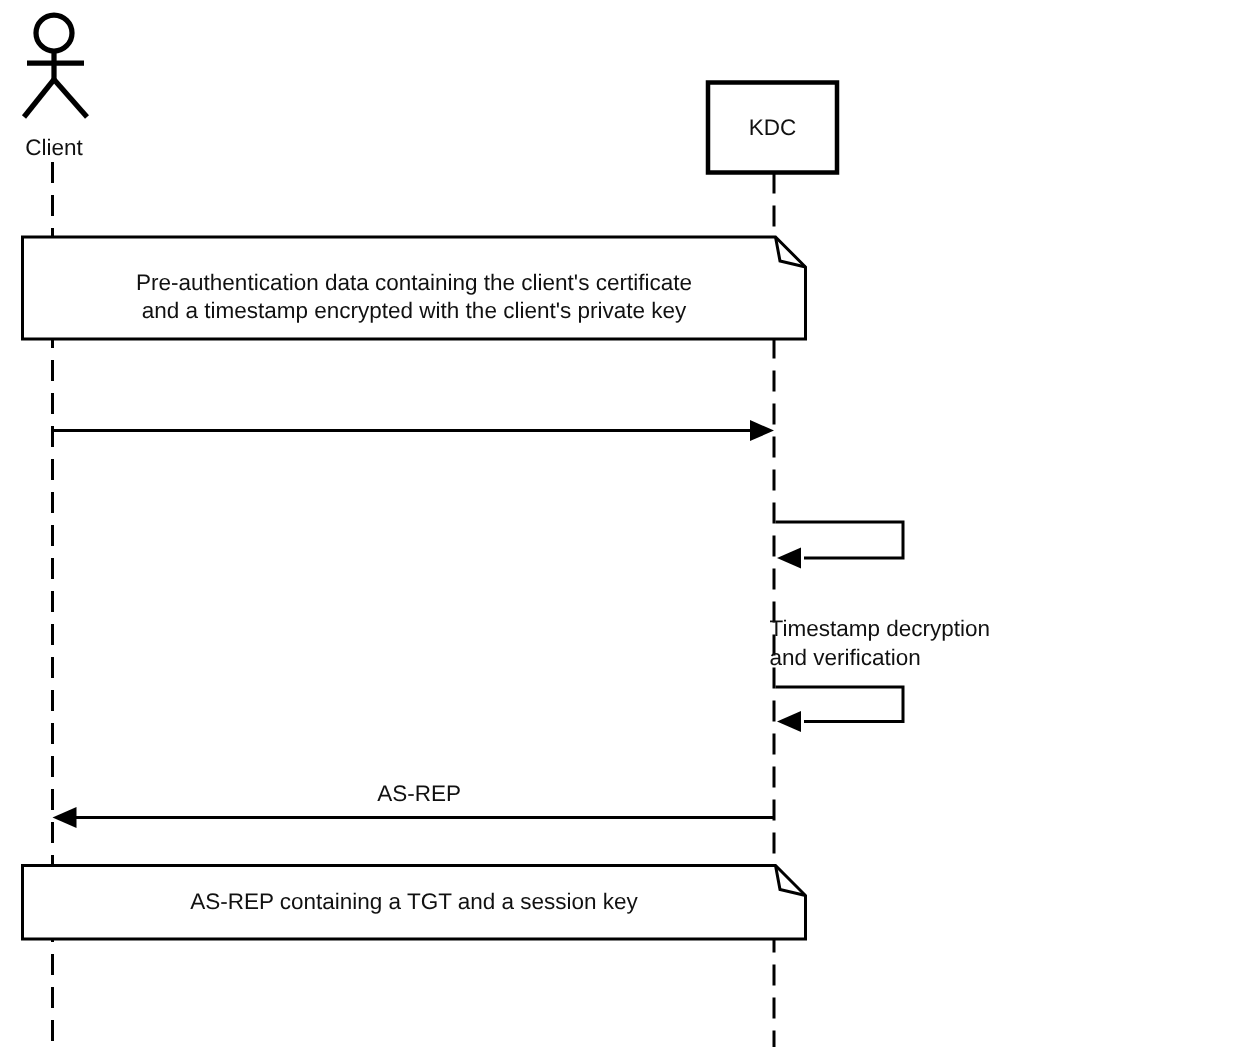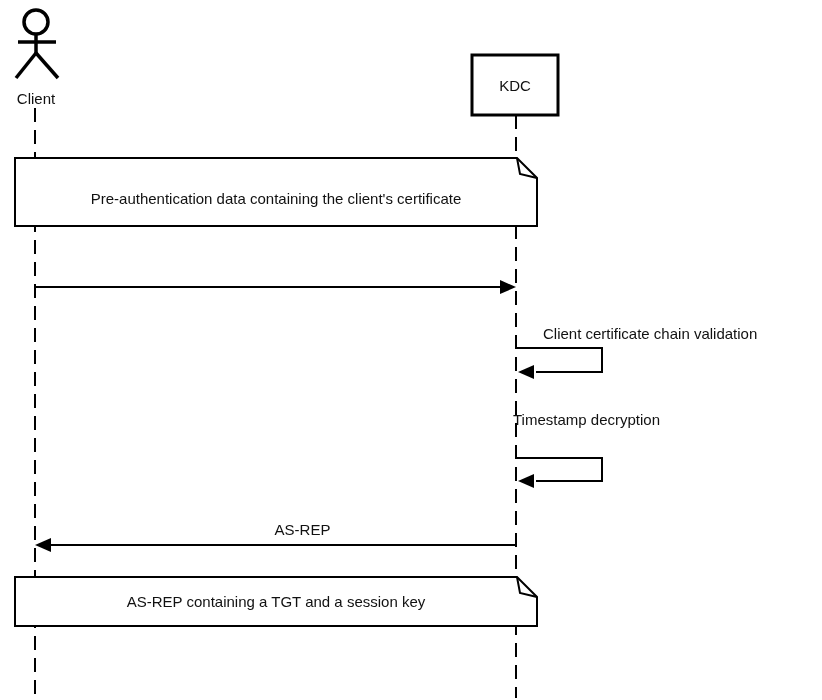--- a/index.html
+++ b/index.html
@@ -40,21 +40,21 @@
     left: 7px; top: 89px; width: 58px;
     text-align: center;
   }
   .note-text {
     display: flex; flex-direction: column;
     align-items: center; justify-content: center;
   }
   .note1-text { left: 15px; top: 158px; width: 522px; height: 80px; }
   .note2-text { left: 15px; top: 577px; width: 522px; height: 49px; }
   .asreq-label { left: 35px; top: 263px; width: 481px; text-align: center; }
-  .asrep-label { left: 44px; top: 520px; width: 481px; text-align: center; padding-left: 18px; }
+  .asrep-label { left: 21px; top: 520px; width: 481px; text-align: center; padding-left: 18px; }
   .self1-label { left: 543px; top: 324px; }
   .self2-label { left: 513px; top: 410px; }
 </style>
 </head>
 <body>
 
 <div id="canvas">
 
   <svg class="layer" viewBox="0 0 822 700" xmlns="http://www.w3.org/2000/svg">
 
@@ -101,27 +101,28 @@
       <path d="M517,577 L520,593 L537,597" fill="none" stroke="#000" stroke-width="2"></path>
     </g>
   </svg>
 
   <div class="txt client-label">Client</div>
 
   <div class="txt kdc-label">KDC</div>
 
   <div class="txt note-text note1-text">
     <div>Pre-authentication data containing the client's certificate</div>
+    <div>and a timestamp encrypted with the client's private key</div>
   </div>
 
 
-  <div class="txt self1-label">Client certificate chain validation</div>
 
   <div class="txt self2-label">
     <div>Timestamp decryption</div>
+    <div>and verification</div>
   </div>
 
   <div class="txt asrep-label">AS-REP</div>
 
   <div class="txt note-text note2-text">
     <div>AS-REP containing a TGT and a session key</div>
   </div>
 
 </div>
 

